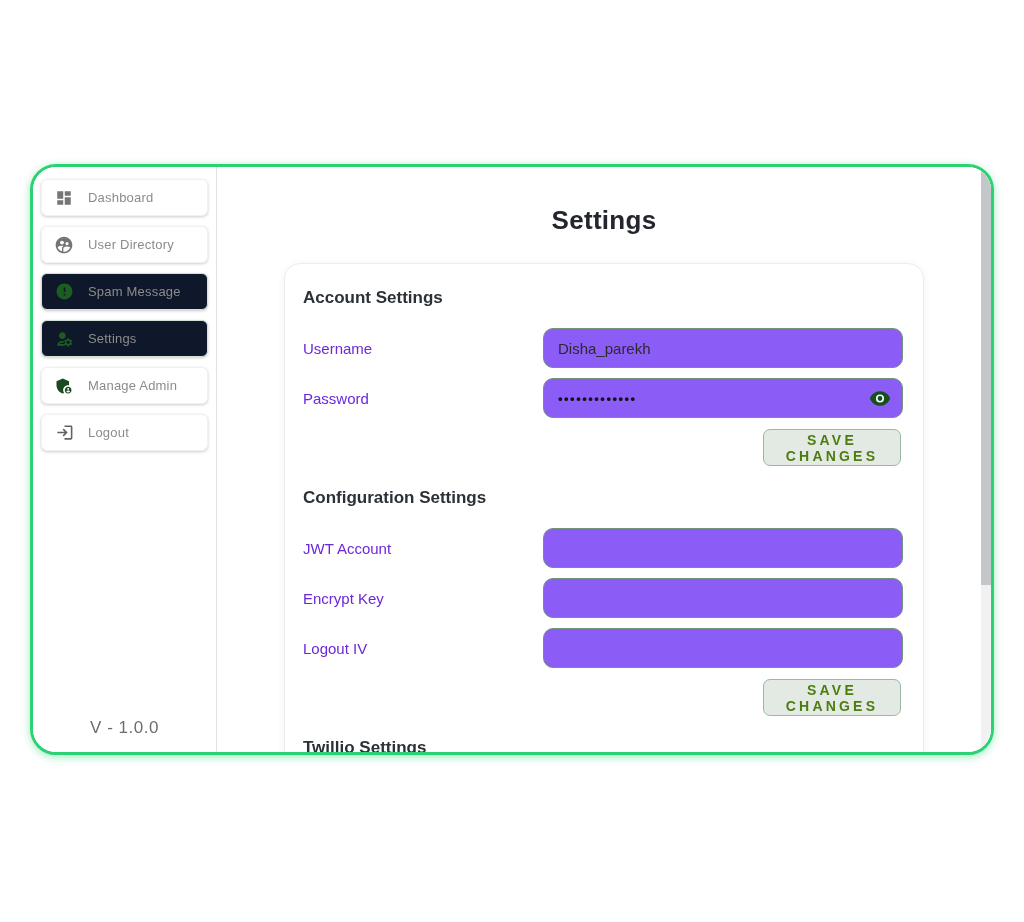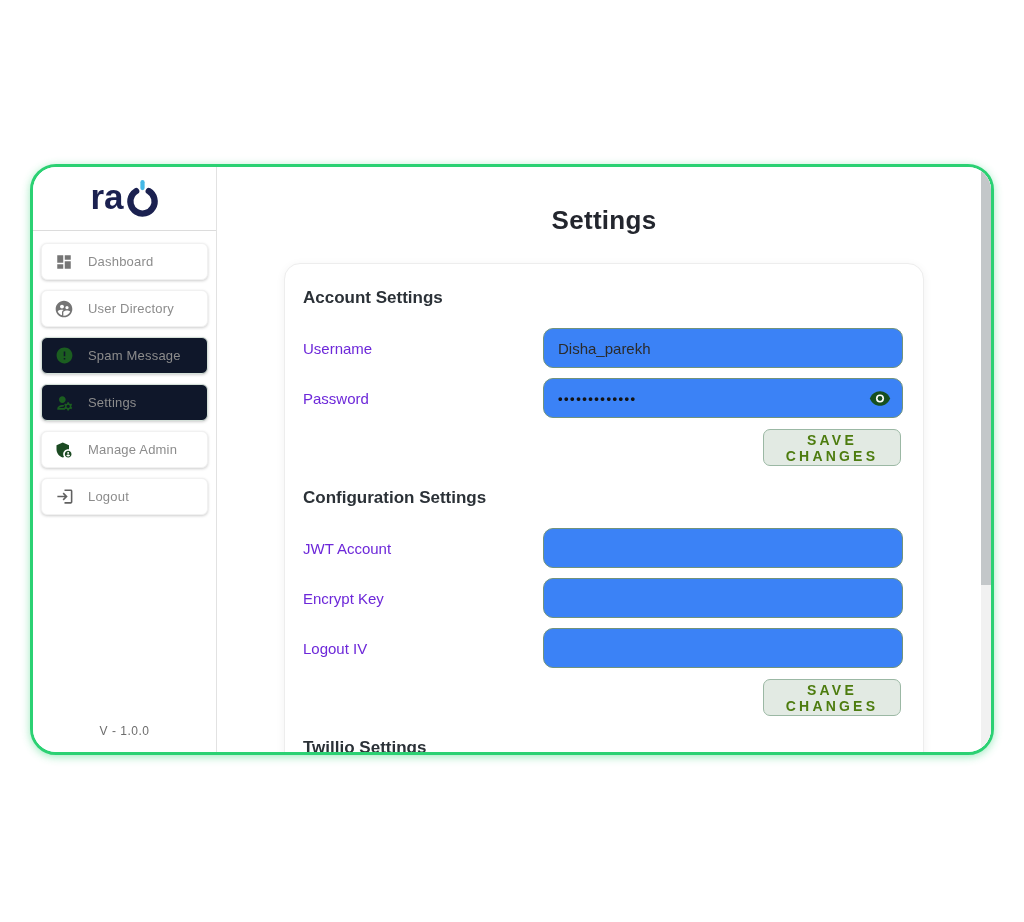--- a/index.html
+++ b/index.html
@@ -35,21 +35,21 @@
     border:1px solid #f1f1f1;
     box-shadow:0 1px 3px rgba(0,0,0,.20);
     display:flex; align-items:center; padding:0 12px; gap:14px;
     cursor:pointer;
   }
   .nav-item.active { background:#0f172a; border-color:#d4e0d8; }
   .nav-icon { width:20px; height:20px; display:flex; align-items:center; justify-content:center; }
   .nav-label { font-size:13px; color:#8c8c8c; letter-spacing:.2px; white-space:nowrap; }
 
   .version { margin-top:auto; text-align:center; padding-bottom:14px;
-             font-size:12px; color:#6d6d6d; letter-spacing:.5px; }
+             font-size:17px; color:#6d6d6d; letter-spacing:.5px; }
 
   
   .main { flex:1; position:relative; background:#fff; }
 
   .page-title {
     margin-top:38px; text-align:center;
     font-size:26px; font-weight:700; color:#23262e; letter-spacing:.3px;
   }
 
   .card {
@@ -62,21 +62,21 @@
   .section-heading {
     font-size:17px; font-weight:700; color:#2b3137; margin-bottom:20px;
   }
   .section-heading.spaced { margin-top:22px; }
 
   .form-row { display:flex; align-items:center; margin-bottom:10px; }
   .field-label { flex:0 0 240px; font-size:15px; color:#6d28d9; }
   .input-wrap { position:relative; width:360px; }
   .text-input {
     width:360px; height:40px; border:1.5px solid #71937c; border-radius:10px;
-    padding:0 36px 0 14px; font-size:15px; color:#2b2b2b; background:#3b82f6;
+    padding:0 36px 0 14px; font-size:15px; color:#2b2b2b; background:#8b5cf6;
     outline:none; font-family:"Liberation Sans", sans-serif;
   }
   .text-input.password {
     font-size:13px; font-weight:700; letter-spacing:1.5px; color:#141414;
   }
   .eye-icon {
     position:absolute; right:12px; top:50%; transform:translateY(-50%);
     width:22px; height:16px; display:flex; align-items:center; cursor:pointer;
   }
 
@@ -95,27 +95,20 @@
   .scrollbar-thumb {
     position:absolute; top:0; left:0; width:10px; height:418px; background:#c3c7c9;
   }
 </style>
 </head>
 <body>
 
 <div class="window">
 
   <div class="sidebar">
-    <div class="logo-box">
-      <span class="logo-text">ra</span>
-      <svg class="logo-o" width="33" height="39" viewBox="0 0 34 40">
-        <circle cx="17" cy="23" r="12.5" fill="none" stroke="#1b2150" stroke-width="6.5" stroke-dasharray="64.5 14" stroke-linecap="round" transform="rotate(-59 17 23)"></circle>
-        <rect x="14.8" y="1" width="4.4" height="10.5" rx="2.2" fill="#45b8e6"></rect>
-      </svg>
-    </div>
 
     <div class="nav">
 
       <div class="nav-item">
         <span class="nav-icon">
           <svg width="18" height="18" viewBox="0 0 24 24">
               <path fill="#757575" d="M3 13h8V3H3v10zm0 8h8v-6H3v6zm10 0h8V11h-8v10zm0-18v6h8V3h-8z"></path>
             </svg>
         </span>
         <span class="nav-label">Dashboard</span>

